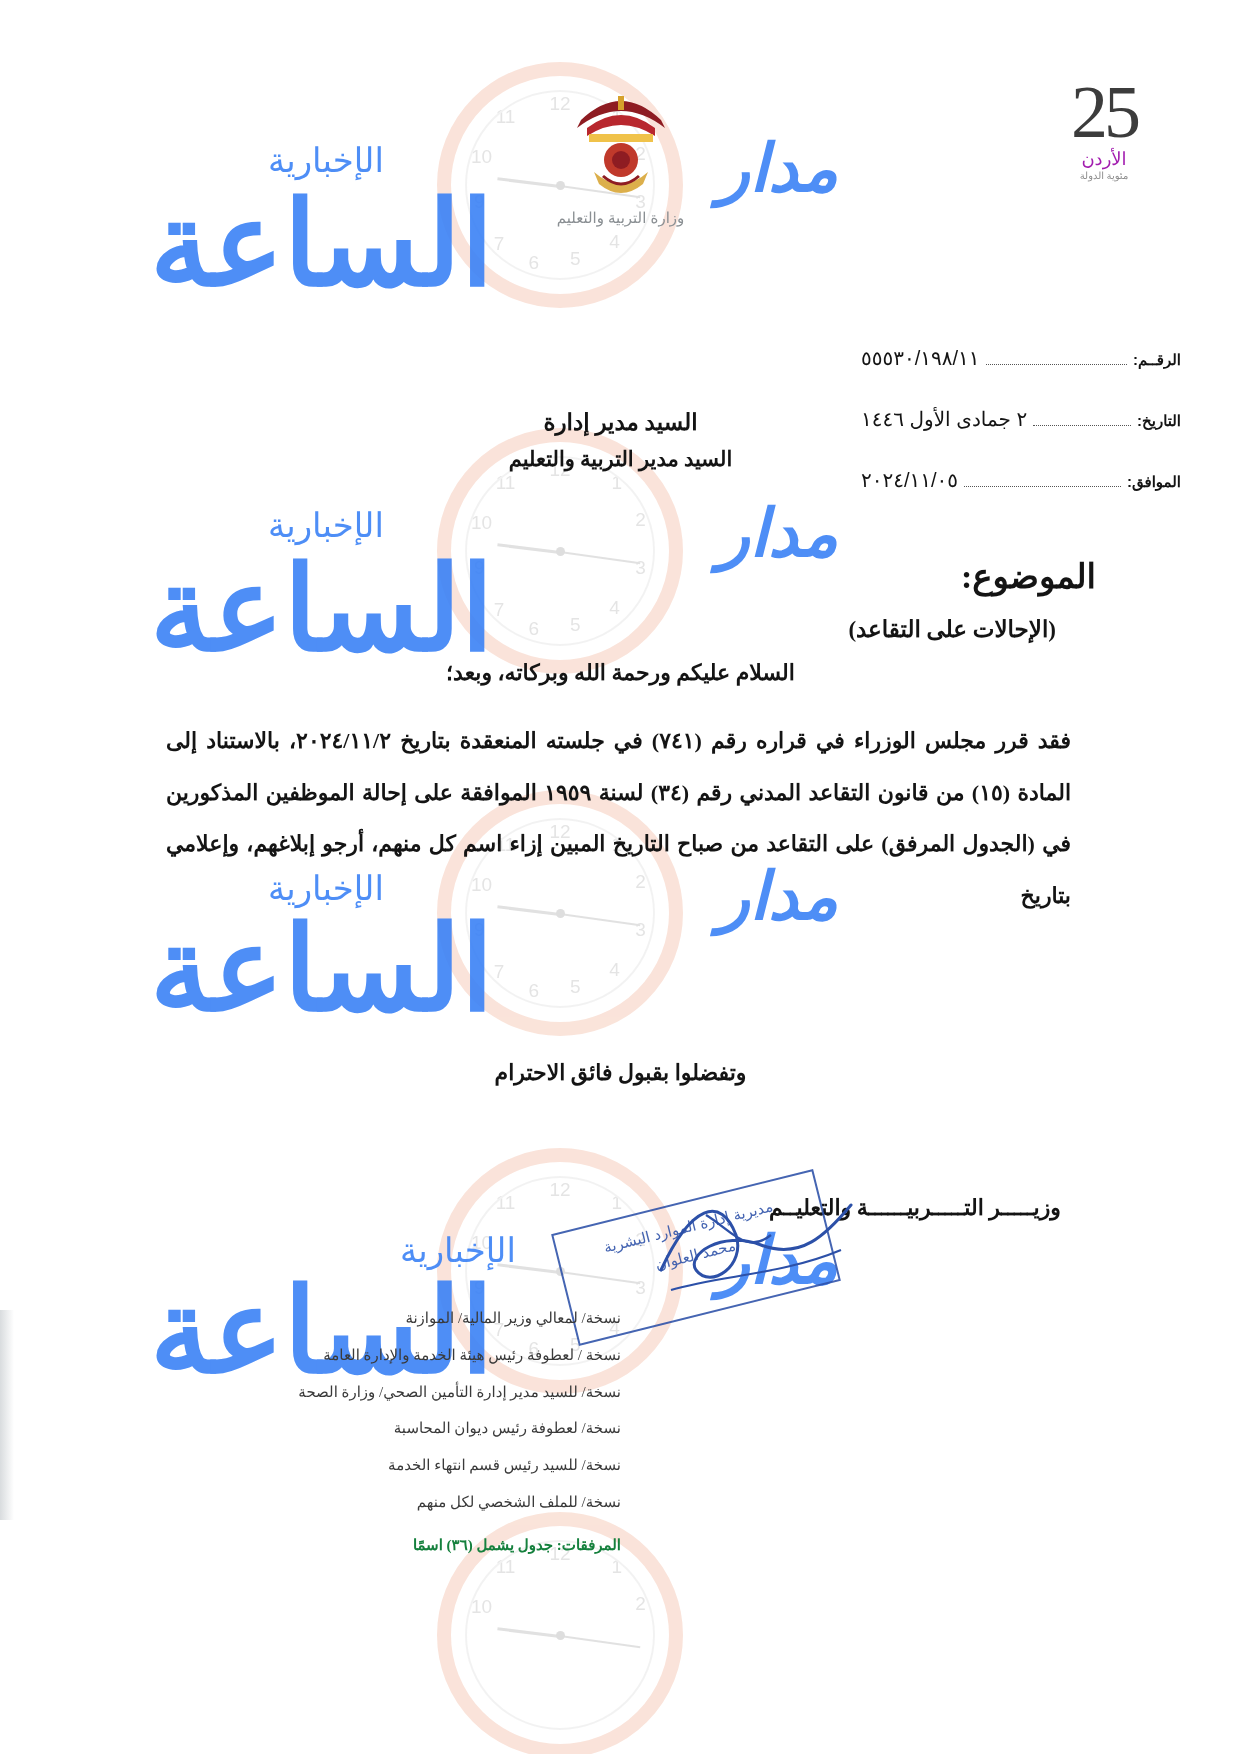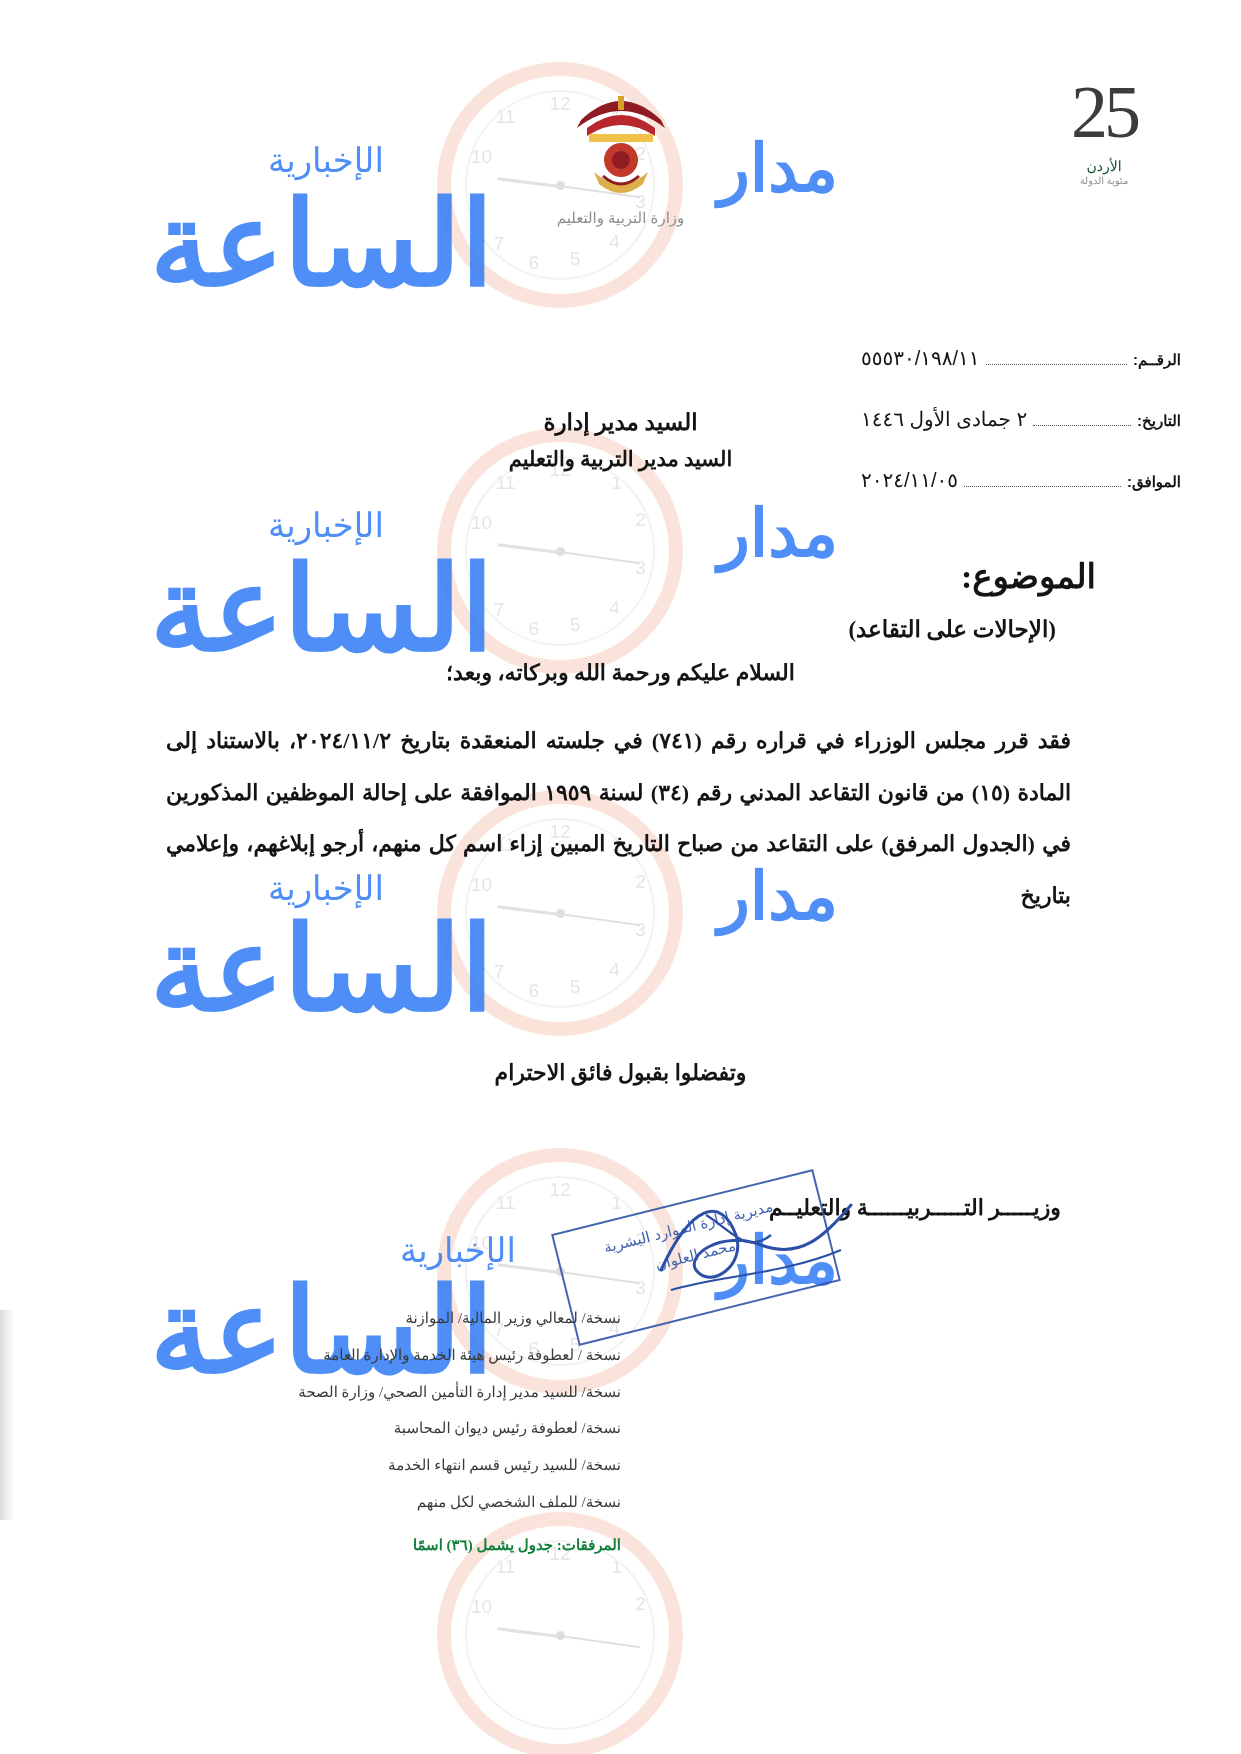--- a/index.html
+++ b/index.html
@@ -62,21 +62,21 @@
   
   .wm-text {
     position: absolute;
     pointer-events: none;
     color: #3b82f6;
     font-family: "Liberation Sans", sans-serif;
     font-weight: bold;
     white-space: nowrap;
     opacity: .9;
   }
-  .wm-madar { font-size: 66px; letter-spacing: 2px; }
+  .wm-madar { font-size: 66px; letter-spacing: 2px; font-style: italic; }
   .wm-saa   { font-size: 118px; letter-spacing: 2px; }
   .wm-akh   { font-size: 34px; font-weight: normal; letter-spacing: 1px; }
 
   
   .crest {
     position: absolute;
     left: 50%;
     transform: translateX(-50%);
     top: 72px;
     width: 210px;
@@ -98,21 +98,21 @@
     width: 150px;
     text-align: center;
     color: #3c3c3c;
   }
   .logo-25 .big {
     font-size: 74px;
     line-height: .92;
     font-family: "Liberation Serif", serif;
     letter-spacing: -4px;
   }
-  .logo-25 .sub1 { font-size: 14px; color: #14532d; margin-top: 12px; }
+  .logo-25 .sub1 { font-size: 18px; color: #a21caf; margin-top: 2px; }
   .logo-25 .sub2 { font-size: 10px; color: #8d8d8d; }
 
   
   .meta {
     position: absolute;
     right: 60px;
     top: 318px;
     width: 320px;
     font-size: 18px;
     font-family: "Liberation Sans", sans-serif;

